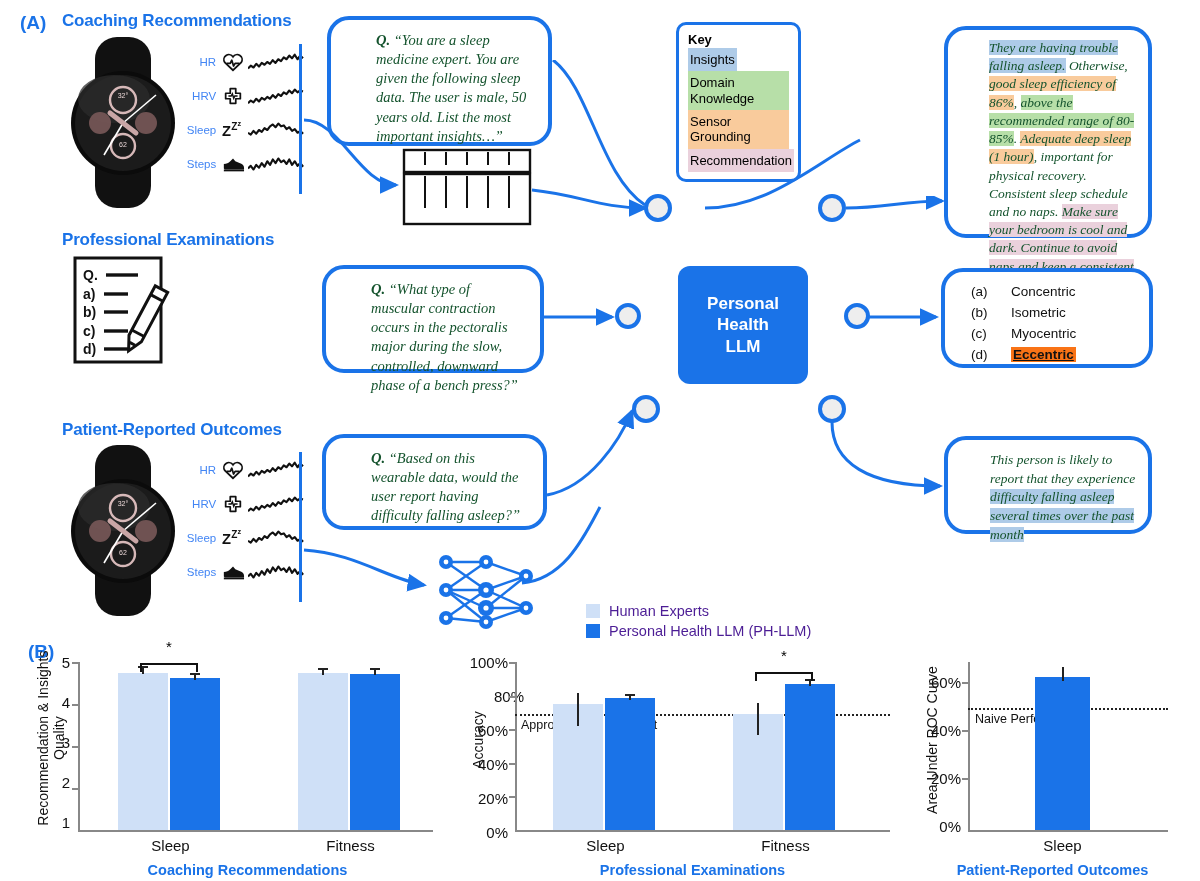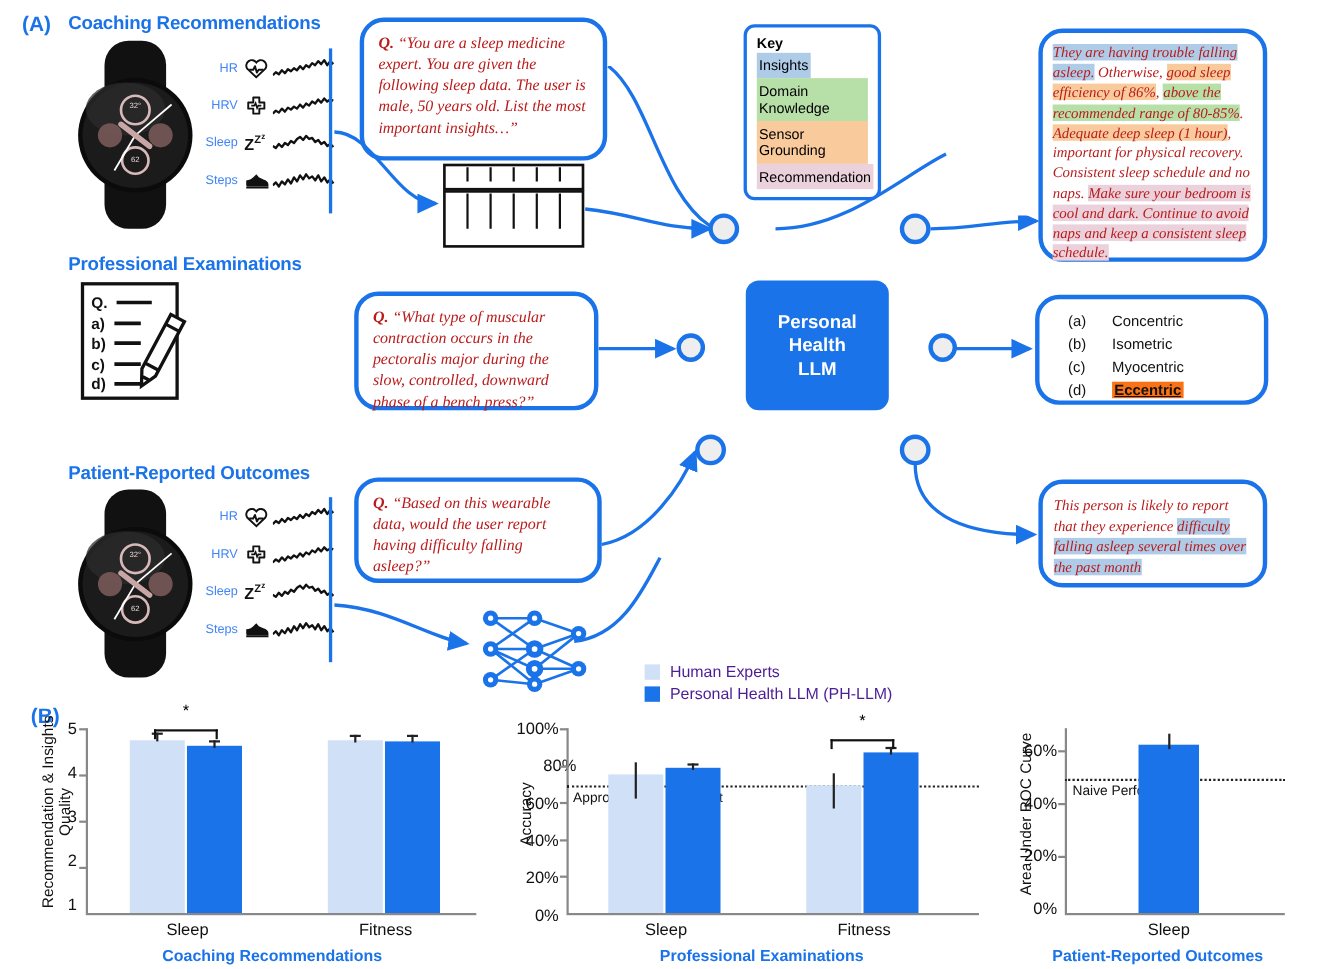--- a/index.html
+++ b/index.html
@@ -19,41 +19,42 @@
   }
   .panel-letter { color:#1a73e8; font-weight:bold; font-size:19px; }
 
   
   .bubble {
     border:4px solid #1a73e8; background:#fff;
     border-radius:22px;
   }
   .bubble-txt {
     font-family:"Liberation Serif", serif;
-    font-style:italic; font-size:14.5px; line-height:1.32; color:#b91c1c;
+    font-style:italic; font-size:14.5px; line-height:1.32; color:#14532d;
     padding:11px 13px;
+    margin-left:32px;
   }
   .bubble-txt b { font-style:italic; font-weight:bold; }
 
   
   .hl-ins  { background:#aecbe8; }
   .hl-dom  { background:#b7dfa8; }
   .hl-sen  { background:#f9cb9c; }
   .hl-rec  { background:#ead1dc; }
 
   
   #key-box { border:3px solid #1a73e8; border-radius:10px; background:#fff; padding:7px 9px; }
   #key-box .k-title { font-weight:bold; font-size:13px; color:#000; margin-bottom:1px;}
   #key-box .k-row { font-size:13px; color:#000; line-height:1.18; display:inline-block; padding:4px 2px; }
 
   
   #llm-box {
     background:#1a73e8; border-radius:12px;
     color:#fff; font-weight:bold; font-size:17px; line-height:1.25;
-    display:flex; align-items:center; justify-content:center; text-align:center;
+    display:flex; align-items:center; justify-content:center; text-align:center;margin-top:11px;
   }
 
   
   .mcq-row { display:flex; font-size:13.5px; color:#111; margin-bottom:6px; }
   .mcq-letter { width:40px; }
   .mcq-ans.correct { background:#f97316; font-weight:bold; text-decoration:underline; padding:0 2px;}
 
   
   .sig-label { color:#4285f4; font-size:11.5px; text-align:right; }
 

